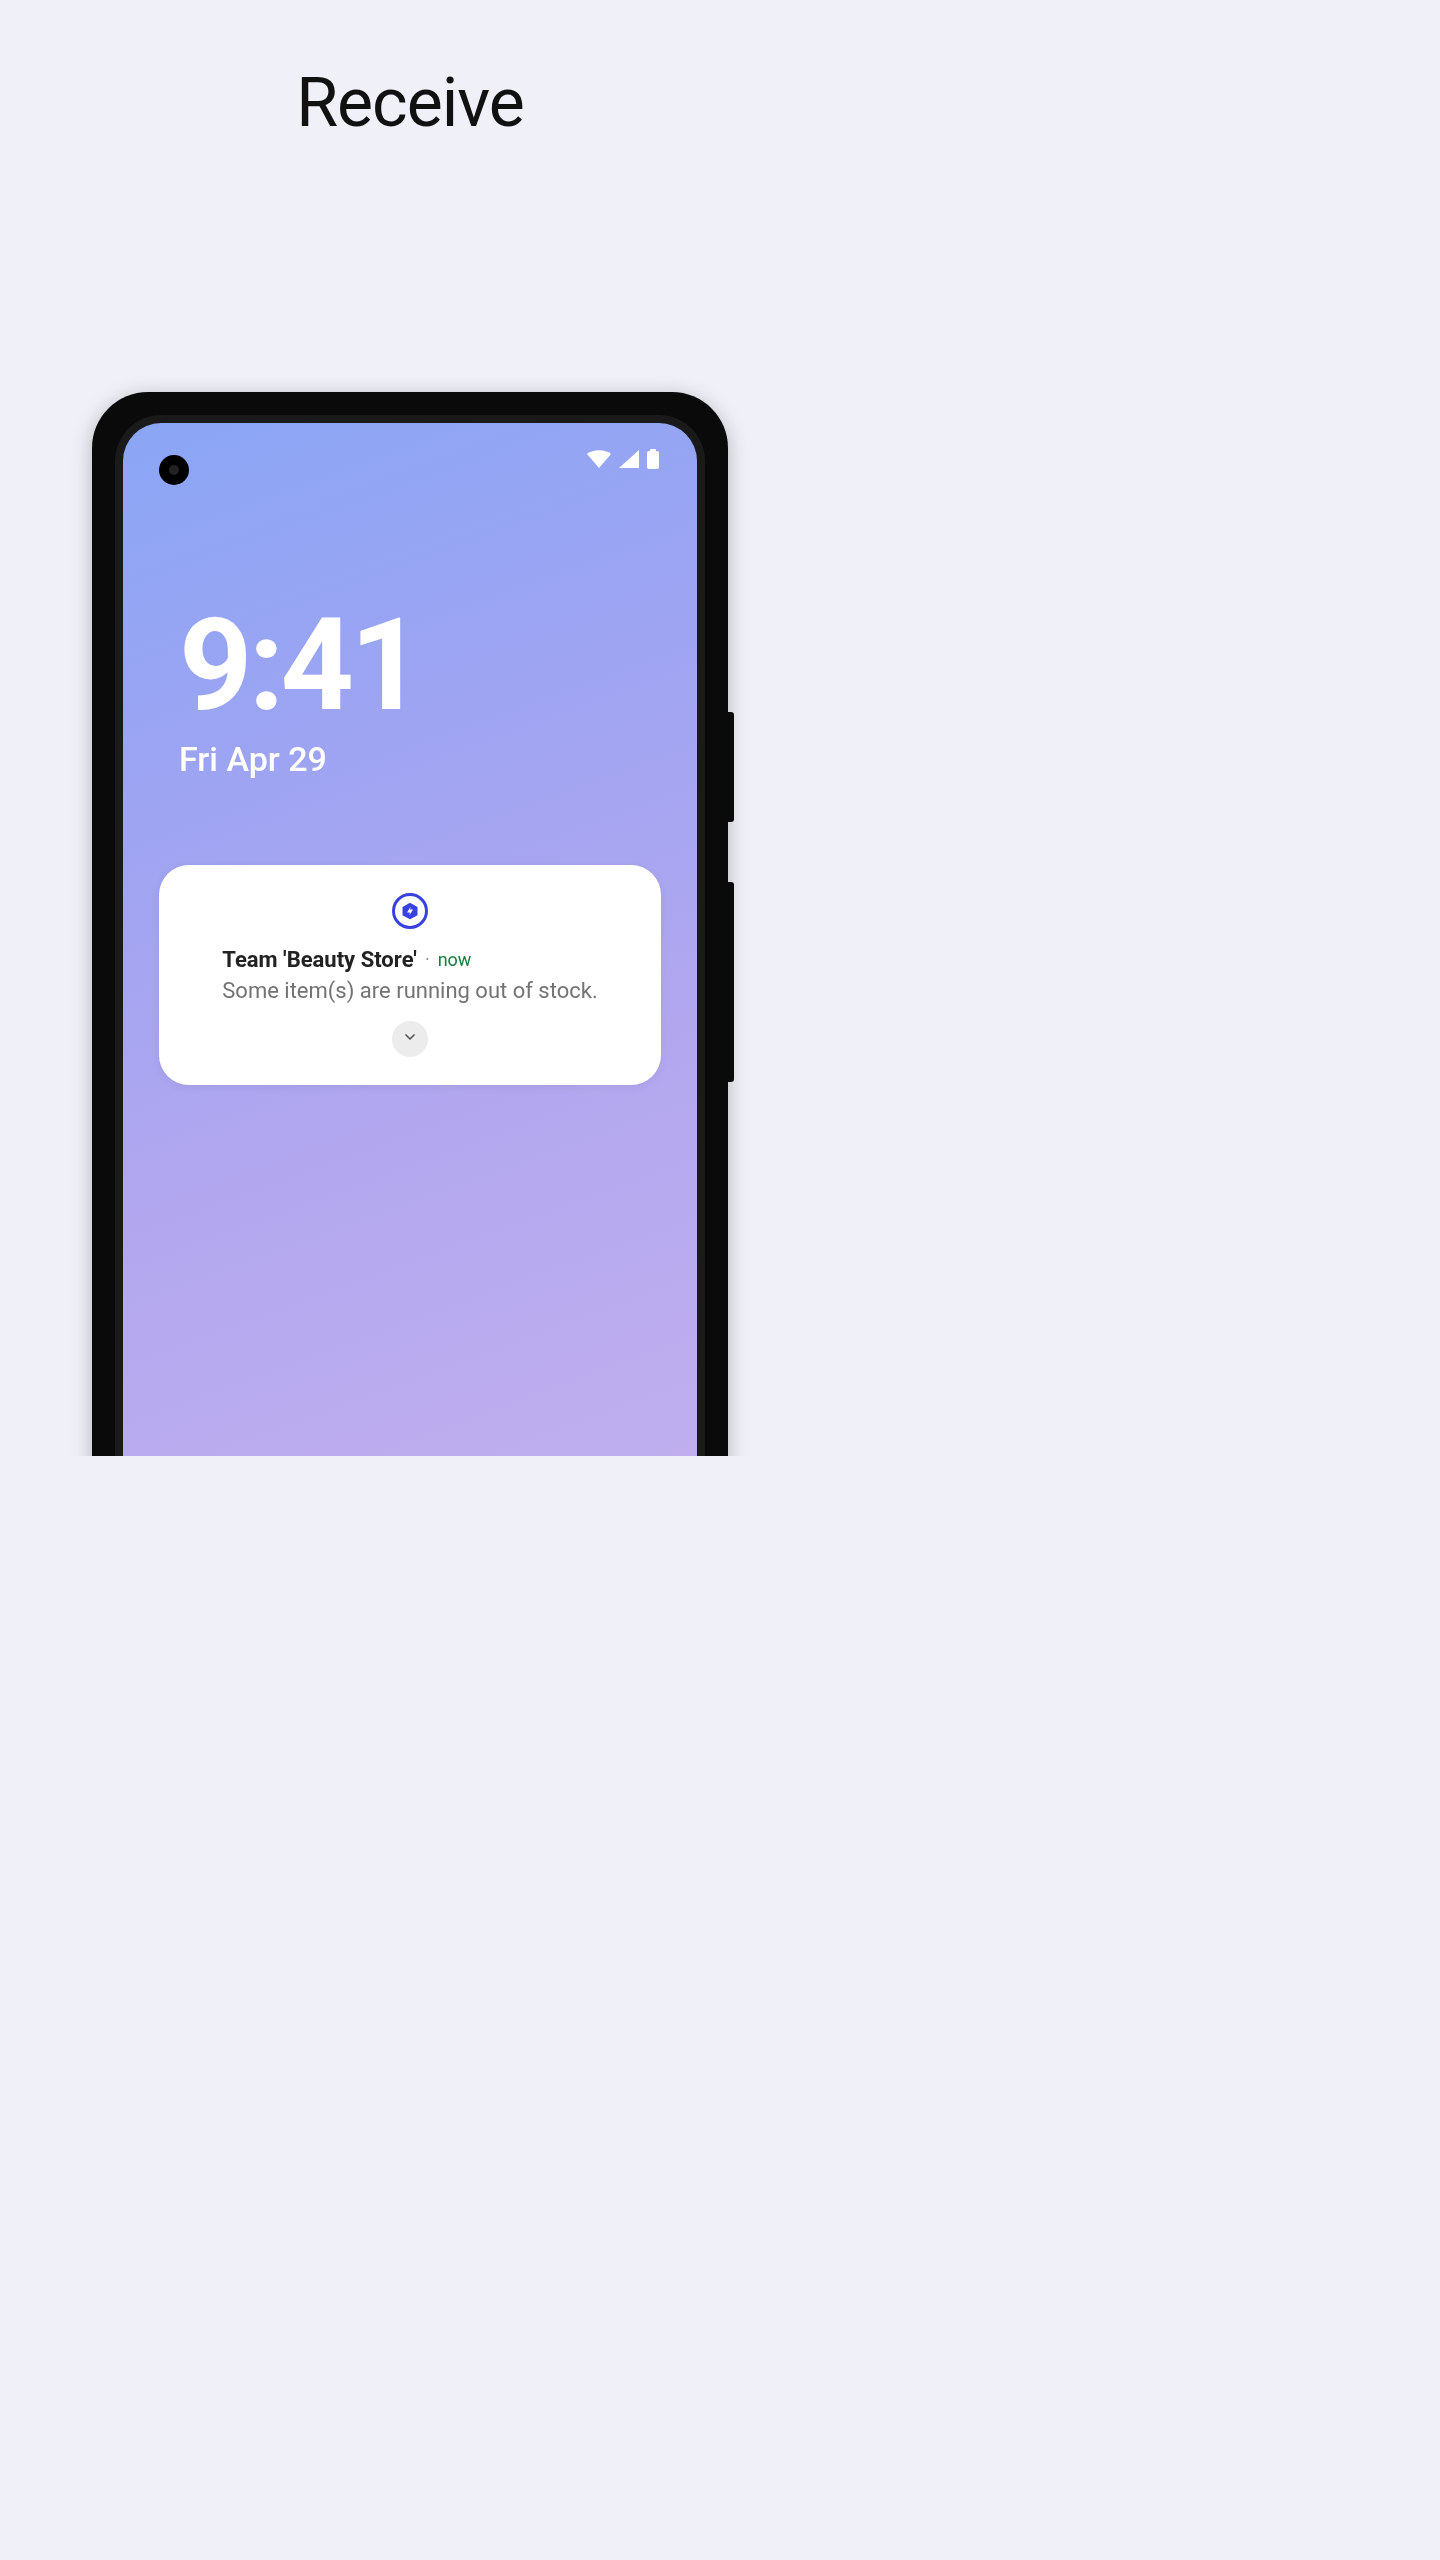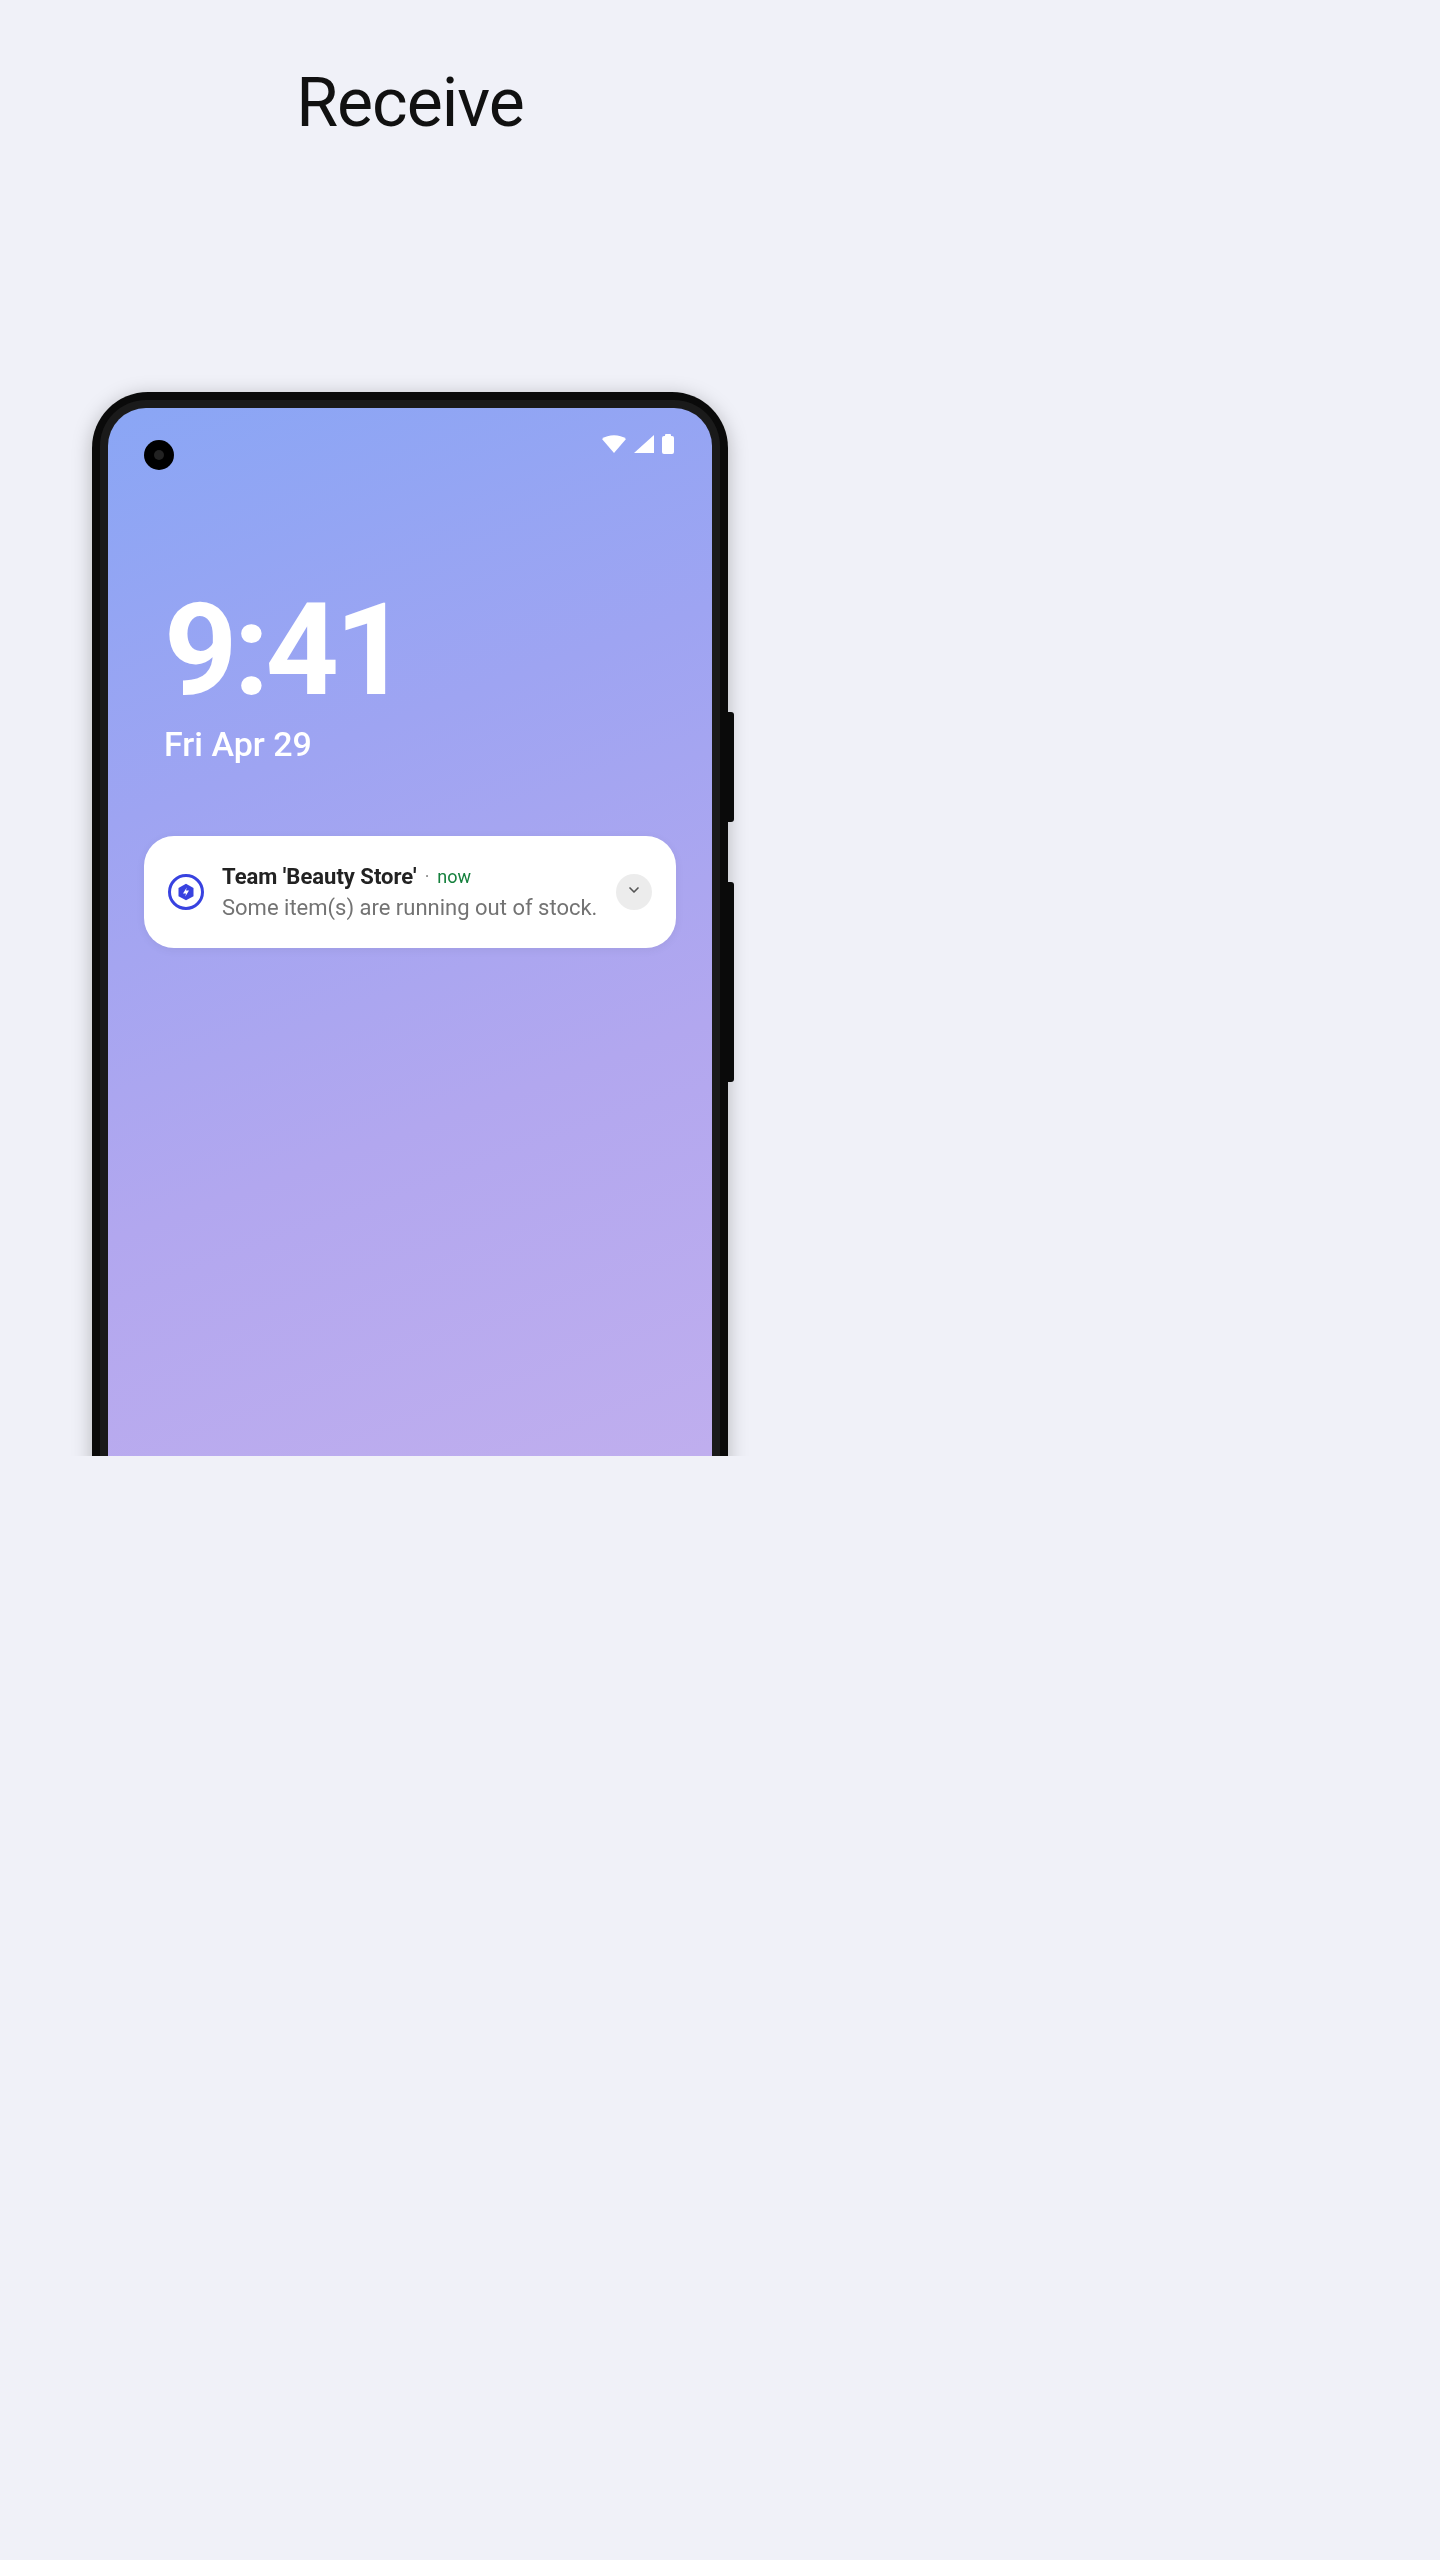--- a/index.html
+++ b/index.html
@@ -32,21 +32,21 @@
 
   .phone {
     position: absolute;
     left: 50%;
     transform: translateX(-50%);
     top: 392px;
     width: 636px;
     height: 1200px;
     background: #0a0a0a;
     border-radius: 56px;
-    padding: 8px;
+    padding: 23px;
     box-shadow: 0 4px 20px rgba(0,0,0,0.25);
   }
   .phone-inner-border {
     width: 100%;
     height: 100%;
     background: #1a1a1a;
     border-radius: 46px;
     padding: 8px;
   }
   .screen {
@@ -129,30 +129,31 @@
   }
   .clock .date {
     font-size: 34px;
     font-weight: 500;
     margin-top: 10px;
   }
 
   
   .notif {
     position: absolute;
-    top: 428px;
+    top: 442px;
     left: 36px;
     right: 36px;
     background: #fff;
     border-radius: 30px;
     padding: 28px 24px;
     display: flex;
     align-items: center;
     gap: 18px;
     box-shadow: 0 2px 10px rgba(0,0,0,0.06);
+    flex-direction: column;
   }
   .notif-icon {
     width: 36px;
     height: 36px;
     border-radius: 50%;
     border: 3px solid #3842e0;
     display: flex;
     align-items: center;
     justify-content: center;
     flex-shrink: 0;

